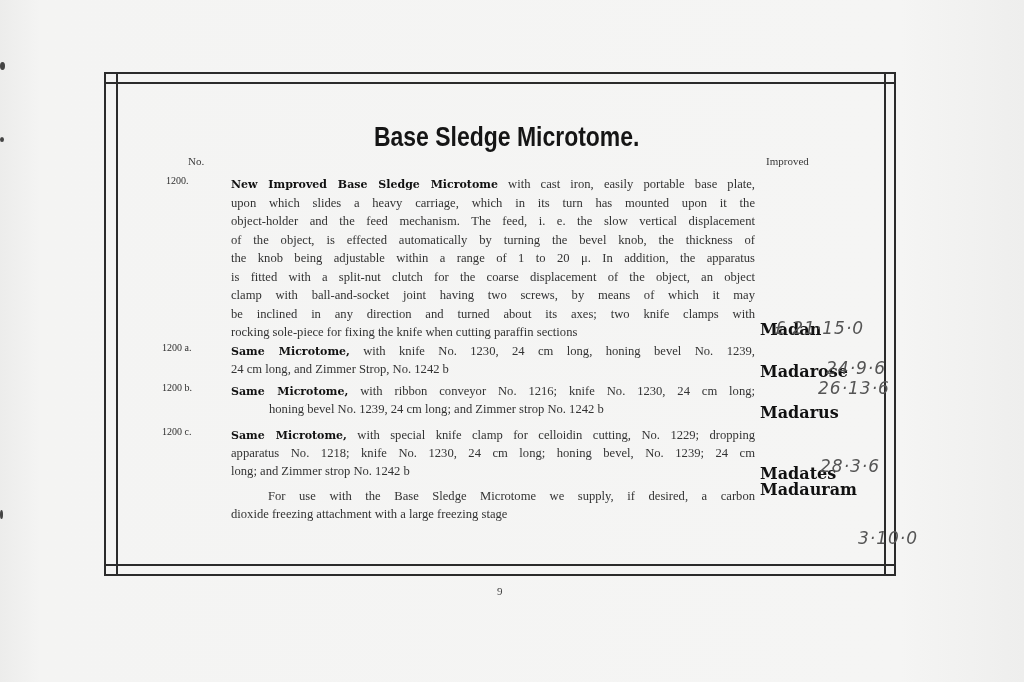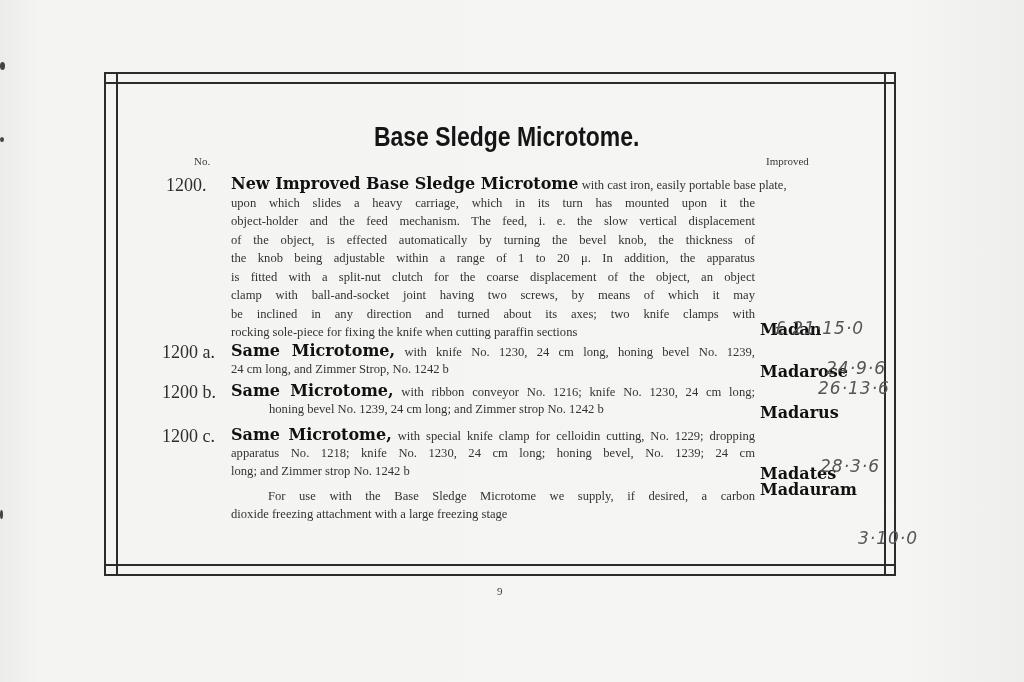--- a/index.html
+++ b/index.html
@@ -23,32 +23,32 @@
     position: absolute; left: 374px; top: 120px; width: 254px;
     font-family: "Liberation Sans", sans-serif; font-weight: bold;
     font-size: 28px; line-height: 34px; white-space: nowrap;
     transform: scaleX(0.82); transform-origin: left top; color: #151515;
   }
   .col-head {
     position: absolute; font-size: 11px; color: #3a3a3a; top: 155px;
     font-family: "Liberation Serif", serif;
   }
   .entry-no {
-    position: absolute; left: 166px; font-size: 18px; color: #2e2e2e;
+    position: absolute; left: 166px; font-size: 10px; color: #2e2e2e;
   }
   .line {
     position: absolute; left: 231px; width: 524px; font-size: 12.6px;
     line-height: 18px; white-space: nowrap; text-align: justify;
     text-align-last: justify; color: #333;
     font-family: "Liberation Serif", serif;
   }
   .line.last { text-align-last: left; }
   .line b, .bold {
     font-family: "DejaVu Serif", serif; font-weight: bold; color: #111;
-    font-size: 16px;
+    font-size: 11px;
   }
   .code {
     position: absolute; left: 760px; font-family: "DejaVu Serif", serif;
     font-weight: bold; font-size: 16px; color: #111;
   }
   .hand {
     position: absolute; font-family: "DejaVu Sans", sans-serif;
     font-style: italic; font-size: 17px; color: #555; letter-spacing: 1px;
   }
   .page-num {
@@ -66,21 +66,21 @@
 <div class="speck" style="left:0;top:510px;width:3px;height:9px;"></div>
 
 <div class="frame-outer"></div>
 <div class="frame-v" style="left:116px;"></div>
 <div class="frame-v" style="left:884px;"></div>
 <div class="frame-h" style="top:82px;"></div>
 <div class="frame-h" style="top:564px;"></div>
 
 <div class="title">Base Sledge Microtome.</div>
 
-<div class="col-head" style="left:194px;">No.</div>
+<div class="col-head" style="left:188px;">No.</div>
 <div class="col-head" style="left:766px;">Improved</div>
 
 <div>
   <div class="entry-no" style="top:175px;">1200.</div>
   <div class="line" style="top:175px;"><b>New Improved Base Sledge Microtome</b><span> with cast iron, easily portable base plate,</span></div>
   <div class="line" style="top:193.5px;">upon which slides a heavy carriage, which in its turn has mounted upon it the</div>
   <div class="line" style="top:212px;">object-holder and the feed mechanism.  The feed, i. e. the slow vertical displacement</div>
   <div class="line" style="top:230.5px;">of the object, is effected automatically by turning the bevel knob, the thickness of</div>
   <div class="line" style="top:249px;">the knob being adjustable within a range of 1 to 20 μ.  In addition, the apparatus</div>
   <div class="line" style="top:267.5px;">is fitted with a split-nut clutch for the coarse displacement of the object, an object</div>

